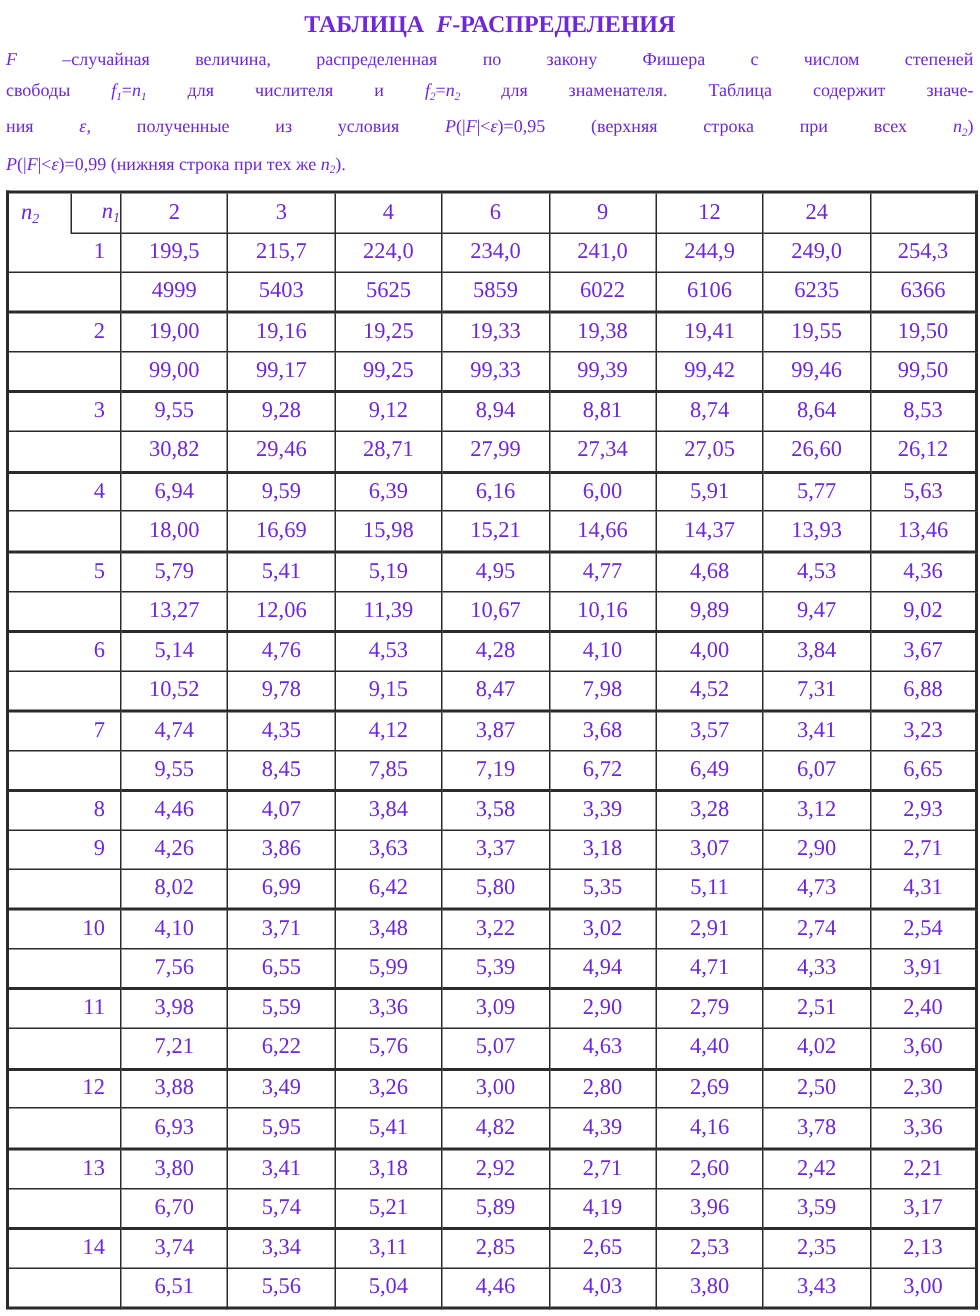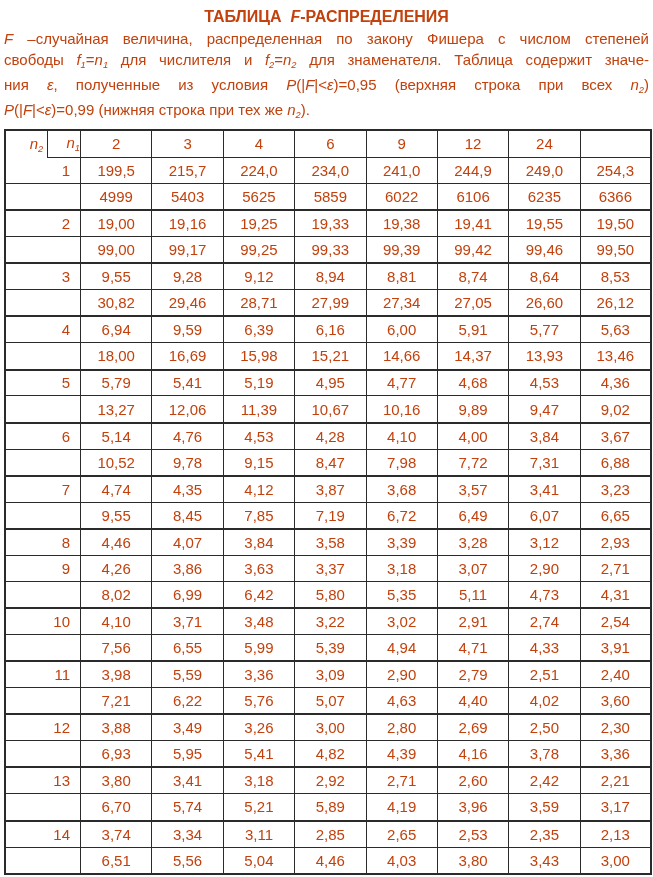--- a/index.html
+++ b/index.html
@@ -2,36 +2,36 @@
 <html><head>
 <meta charset="utf-8">
 <style>
   html, body { margin: 0; padding: 0; background: #ffffff; }
   .page {
     position: relative;
     width: 653px;
     height: 877px;
     box-sizing: border-box;
     background: #ffffff;
-    color: #c2410c;
-    font-family: Liberation Sans, sans-serif;
+    color: #6d28d9;
+    font-family: Liberation Serif, serif;
     padding: 5px 4px 0 4px;
     overflow: hidden;
   }
   .title {
     text-align: center;
     font-weight: bold;
     font-size: 16px;
     line-height: 20px;
     margin: 2px 0 2px 0;
     white-space: pre-wrap;
   }
   .intro { width: 645px; }
   .intro .line {
-    font-size: 15px;
+    font-size: 12px;
     line-height: 20.5px;
     white-space: pre-wrap;
   }
   .intro .jline {
     text-align: justify;
     text-align-last: justify;
   }
   .it { font-style: italic; }
   .sb { font-size: 0.62em; vertical-align: -0.32em; }
 
@@ -51,22 +51,22 @@
     font-size: 15px;
     font-weight: normal;
     text-align: center;
     vertical-align: middle;
     padding: 0;
     overflow: hidden;
   }
   .ftable thead th { height: 26px; }
   .ftable th.corner-n2 {
     border-bottom: none;
-    text-align: center;
-    padding-left: 20px;
+    text-align: left;
+    padding-left: 8px;
   }
   .ftable th.corner-n1 {
     text-align: right;
     padding-left: 3px;
   }
   .ftable td.label {
     text-align: right;
     padding-right: 10px;
   }
   .ftable .last-col { border-right-width: 2px; }
@@ -235,21 +235,21 @@
           <td>3,84</td>
           <td class="last-col">3,67</td>
         </tr>
         <tr class="group-end">
           <td class="label" colspan="2"></td>
           <td>10,52</td>
           <td>9,78</td>
           <td>9,15</td>
           <td>8,47</td>
           <td>7,98</td>
-          <td>7,72</td>
+          <td>4,52</td>
           <td>7,31</td>
           <td class="last-col">6,88</td>
         </tr>
         <tr>
           <td class="label" colspan="2">7</td>
           <td>4,74</td>
           <td>4,35</td>
           <td>4,12</td>
           <td>3,87</td>
           <td>3,68</td>

